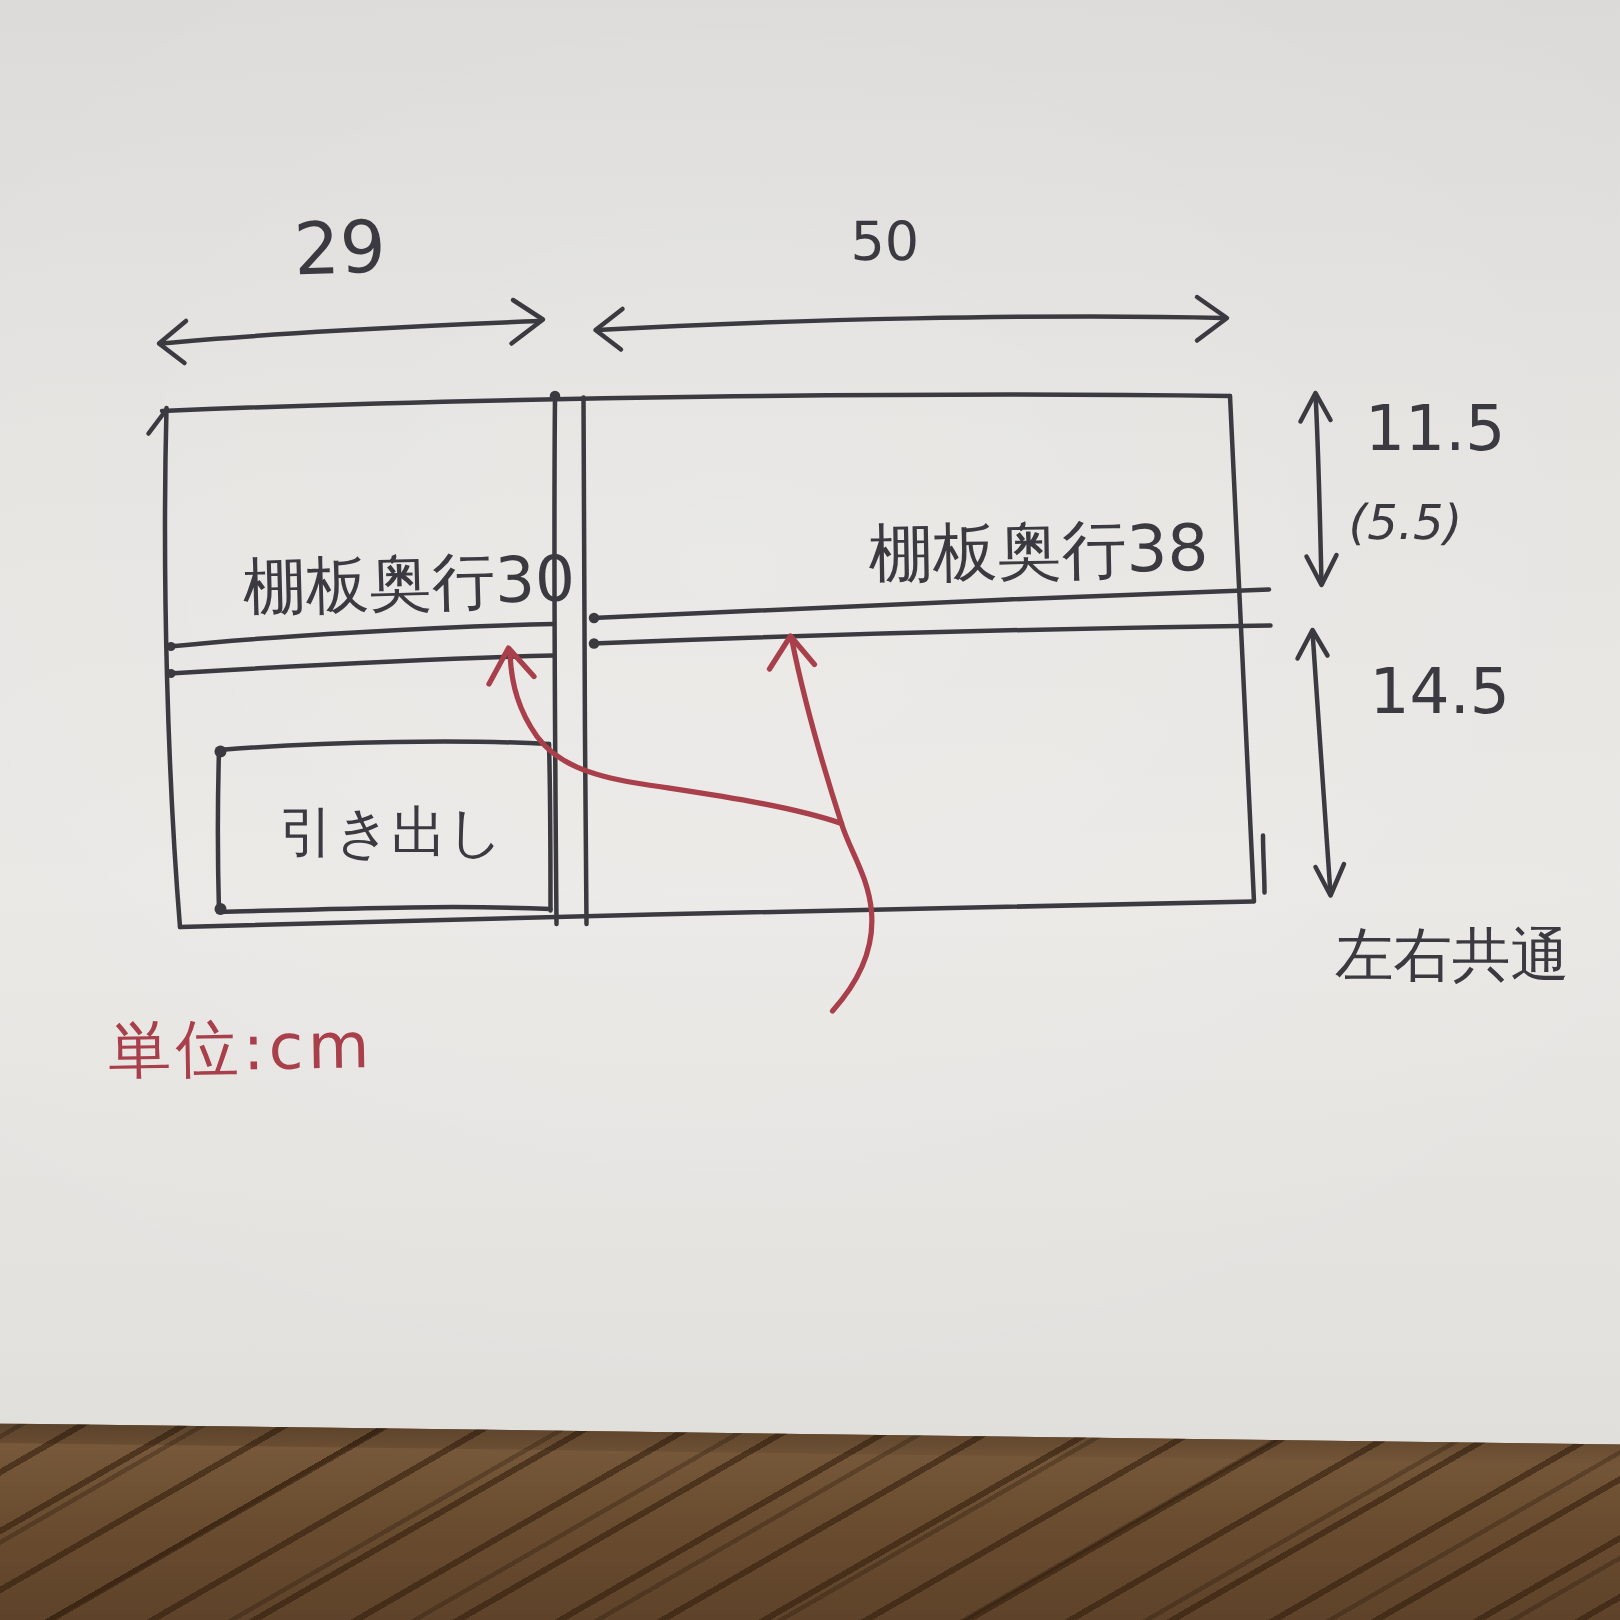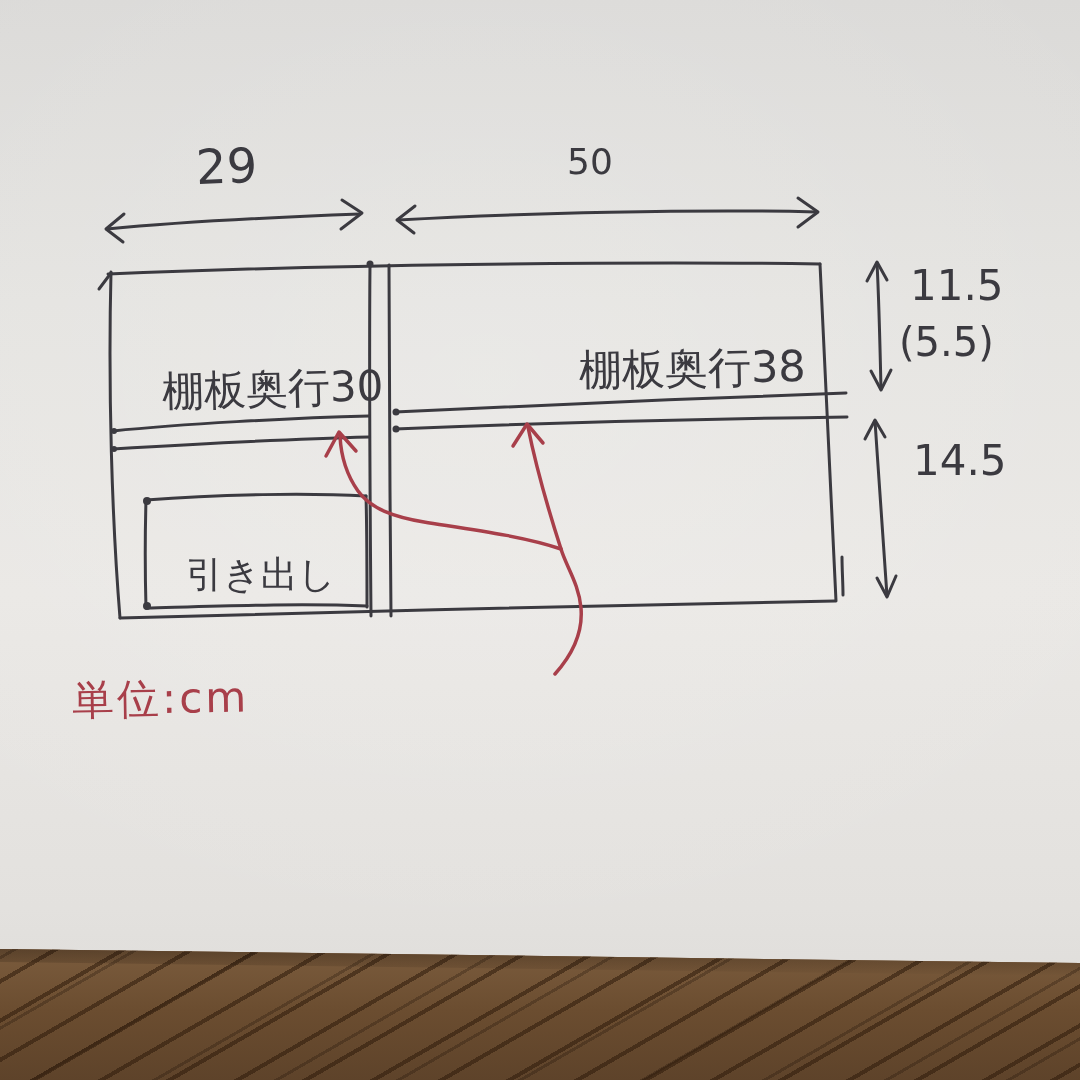--- a/index.html
+++ b/index.html
@@ -131,26 +131,27 @@
   </svg>
 
   <div class="lbl" style="left:196px;top:142px;font-size:48px;transform:rotate(-2deg);">29</div>
 
   <div class="lbl" style="left:567px;top:144px;font-size:36px;">50</div>
 
   <div class="lbl" style="left:162px;top:368px;font-size:42px;transform:rotate(-1.5deg);">棚板奥行30</div>
 
   <div class="lbl" style="left:579px;top:347px;font-size:43px;transform:rotate(-1deg);">棚板奥行38</div>
 
-  <div class="lbl" style="left:186px;top:556px;font-size:37px;text-align:right;">引き出し</div>
+  <div class="lbl" style="left:186px;top:536px;font-size:37px;text-align:right;">引き出し</div>
 
   <div class="lbl" style="left:910px;top:265px;font-size:42px;text-align:right;">11.5</div>
 
-  <div class="lbl" style="left:899px;top:322px;font-size:40px;">(5.5)</div>
+  <div class="lbl" style="left:899px;top:332px;font-size:32px;font-style:italic;">(5.5)</div>
 
   <div class="lbl" style="left:913px;top:440px;font-size:42px;">14.5</div>
 
 
+  <div class="lbl" style="left:890px;top:618px;font-size:39px;">左右共通</div>
 
   <div class="lbl red" style="left:72px;top:678px;font-size:42px;letter-spacing:3px;transform:rotate(-1deg);">単位:cm</div>
 
 
 </div>
 
 </body></html>

